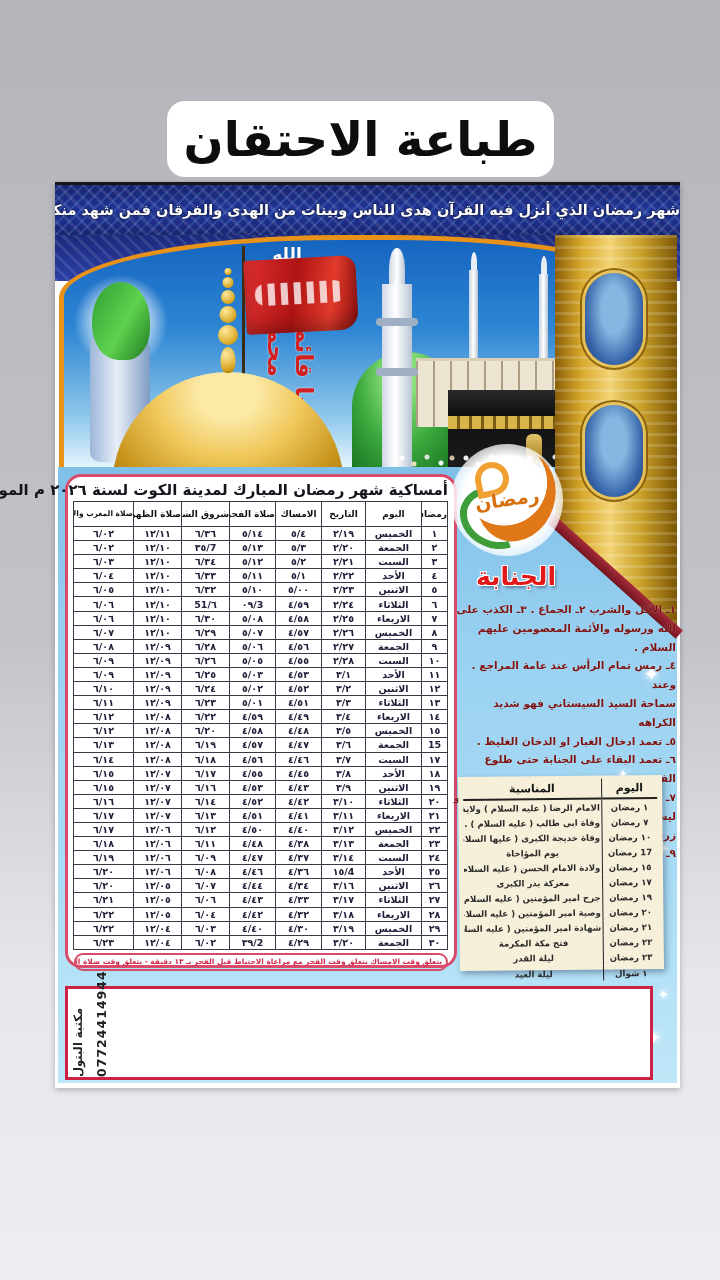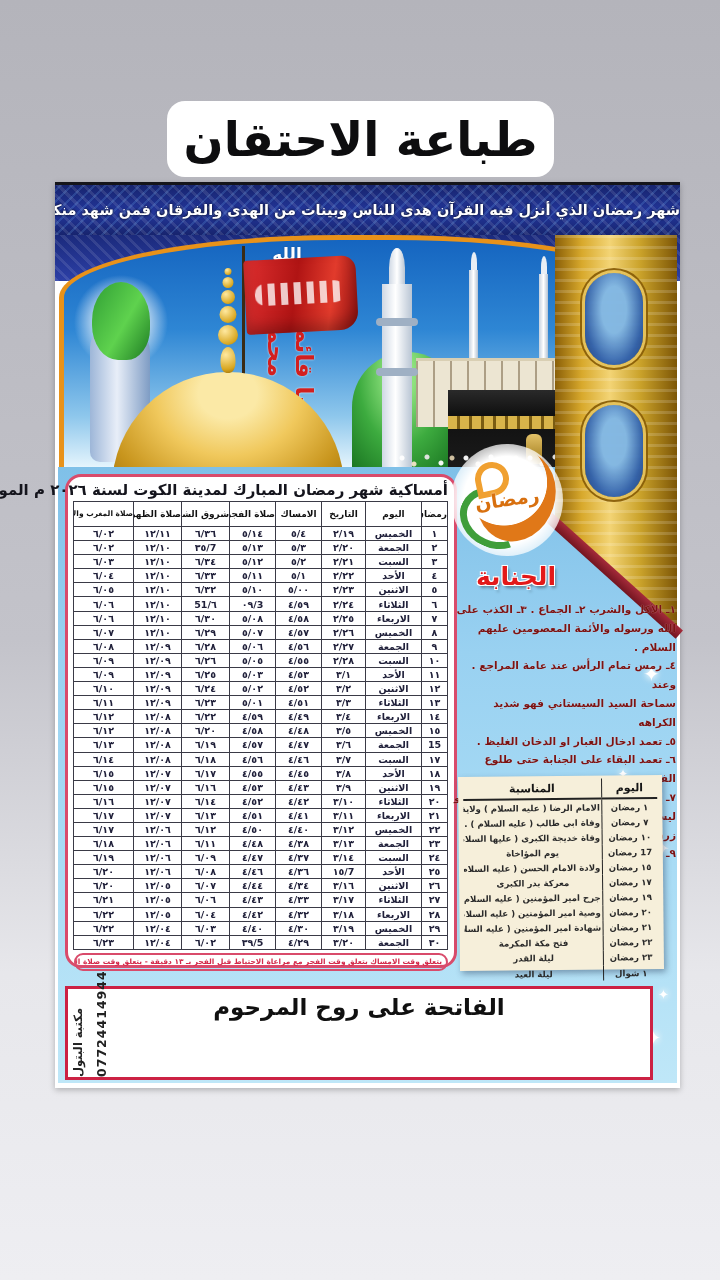--- a/index.html
+++ b/index.html
@@ -527,21 +527,21 @@
             <td>٣/١٤</td>
             <td>٤/٣٧</td>
             <td>٤/٤٧</td>
             <td>٦/٠٩</td>
             <td>١٢/٠٦</td>
             <td>٦/١٩</td>
           </tr>
           <tr>
             <td>٢٥</td>
             <td>الأحد</td>
-            <td>7/١٥</td>
+            <td>4/١٥</td>
             <td>٤/٣٦</td>
             <td>٤/٤٦</td>
             <td>٦/٠٨</td>
             <td>١٢/٠٦</td>
             <td>٦/٢٠</td>
           </tr>
           <tr>
             <td>٢٦</td>
             <td>الاثنين</td>
             <td>٣/١٦</td>
@@ -579,21 +579,21 @@
             <td>٤/٤٠</td>
             <td>٦/٠٣</td>
             <td>١٢/٠٤</td>
             <td>٦/٢٢</td>
           </tr>
           <tr>
             <td>٣٠</td>
             <td class="fri">الجمعة</td>
             <td>٣/٢٠</td>
             <td>٤/٢٩</td>
-            <td>5/٣٩</td>
+            <td>2/٣٩</td>
             <td>٦/٠٢</td>
             <td>١٢/٠٤</td>
             <td>٦/٢٣</td>
           </tr>
         </tbody>
     </table>
     <div class="imsak-note">يتعلق وقت الامساك بتعلق وقت الفجر مع مراعاة الاحتياط قبل الفجر بـ ١٣ دقيقة - يتعلق وقت صلاة الصبح مع وقت الشروق</div>
   </div>
 
   <div class="abs ramadan-logo">
@@ -673,17 +673,16 @@
           </tr>
           <tr>
             <td class="day-col">١ شوال</td>
             <td class="occ-col">ليلة العيد</td>
           </tr>
         </tbody>
     </table>
   </div>
 
   <div class="abs fatiha-box">
-    <div class="fatiha-text">الفاتحة على روح المرحوم</div>
     <div class="vert lib-name">مكتبة البتول</div>
     <div class="vert lib-phone">07724414944</div>
   </div>
 </div>
 
 </body></html>

